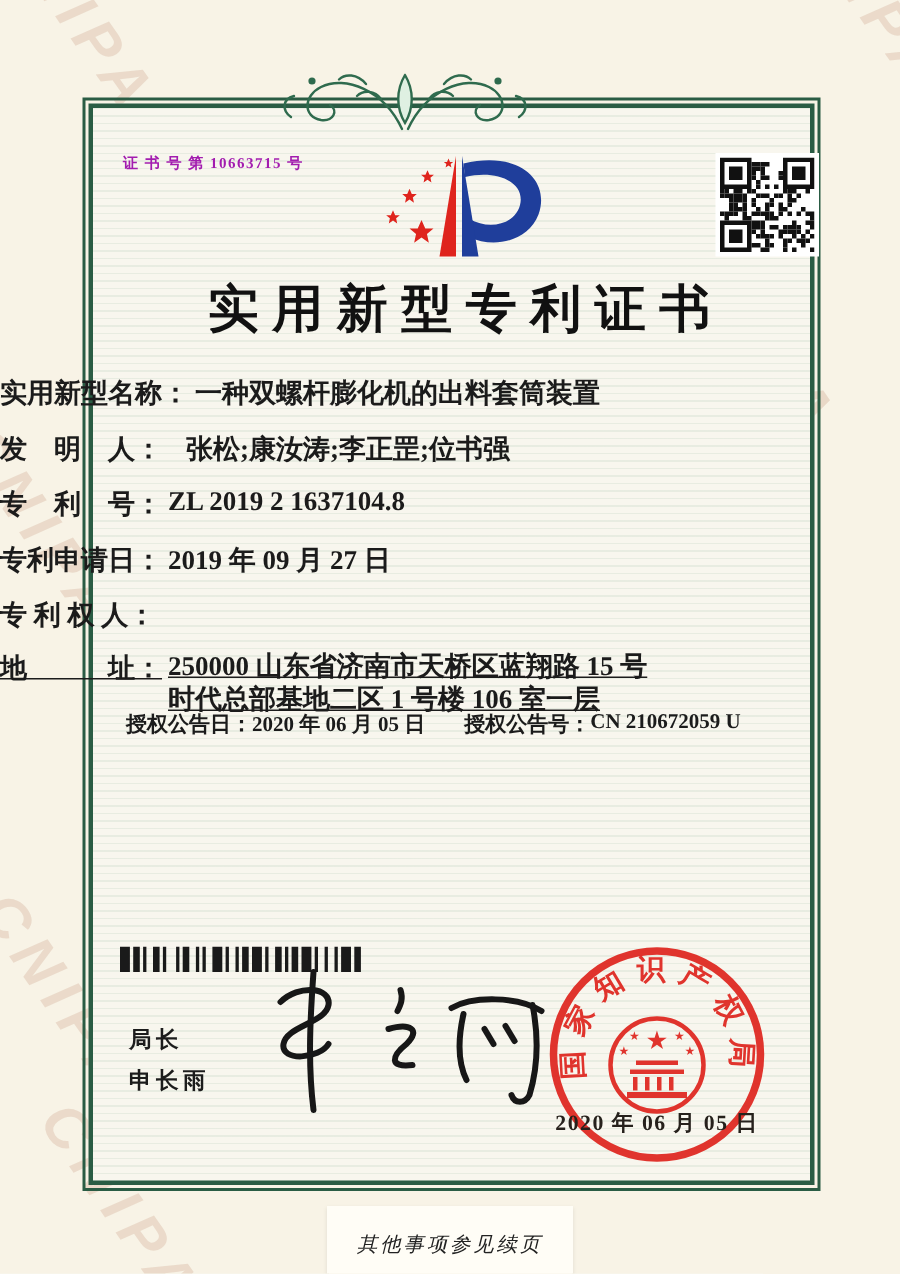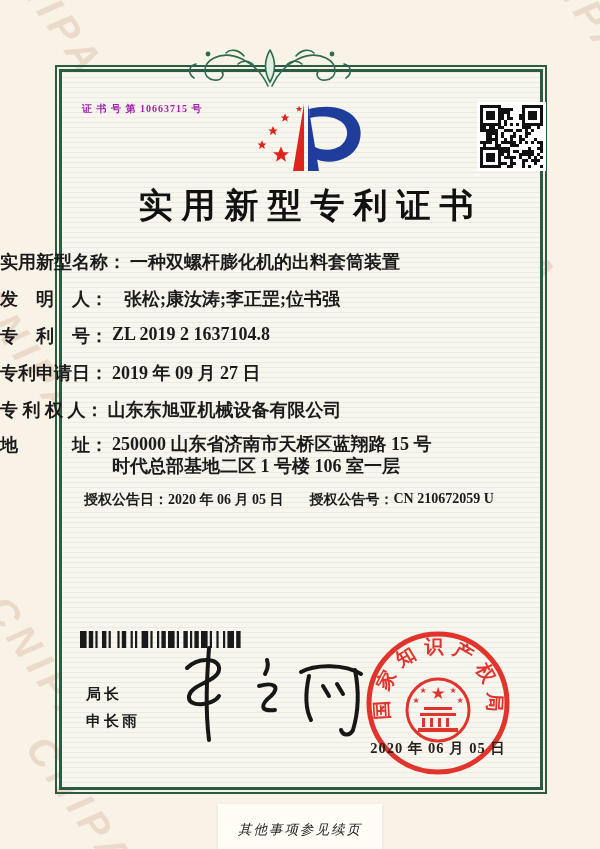--- a/index.html
+++ b/index.html
@@ -35,24 +35,24 @@
   .logo{position:absolute;left:233px;top:99px;width:135px;height:80px;}
   .qr{position:absolute;left:477px;top:102px;width:69px;height:69px;background:#fff;
       padding:3px;box-sizing:border-box;}
   .title{position:absolute;left:0;top:183px;width:100%;text-align:center;
          font-size:34px;font-weight:700;color:#111;letter-spacing:9px;padding-left:21px;
          box-sizing:border-box;}
   .frow{position:absolute;left:0;display:flex;font-size:18px;font-weight:600;color:#1b1b1b;}
   .flabel{flex:0 0 auto;white-space:pre;}
   .fvalue{margin-left:4px;}
   .r1{top:250px;} .r2{top:287px;gap:12px;} .r3{top:324px;} .r4{top:361px;} .r5{top:398px;}
-  .r6{top:433px;width:440px;} .r6 .fvalue{max-width:320px;line-height:22px;}
+  .r6{top:433px;width:440px;text-decoration:underline;} .r6 .fvalue{max-width:320px;line-height:22px;}
   .grow{position:absolute;top:474px;left:84px;width:440px;display:flex;
         font-size:14px;font-weight:600;color:#1b1b1b;}
-  .grow .pair{display:flex;white-space:pre;margin-top:17px;}
+  .grow .pair{display:flex;white-space:pre;}
   .grow .pair2{margin-left:26px;}
 
   .paras{position:absolute;left:84px;top:497px;width:437px;font-size:13.5px;
          font-style:italic;color:#222;line-height:22.5px;text-align:justify;}
   .paras p{margin:0;text-indent:2em;}
 
   .barcode{position:absolute;left:80px;top:631px;width:172px;height:17px;}
 
   .sig-block{position:absolute;left:86px;top:681px;font-size:15px;color:#1c1c1c;
              letter-spacing:3px;line-height:27px;font-weight:600;}
@@ -280,21 +280,20 @@
     <div class="frow r3">
       <span class="flabel">专　利　号：</span>
       <span class="fvalue">ZL 2019 2 1637104.8</span>
     </div>
     <div class="frow r4">
       <span class="flabel">专利申请日：</span>
       <span class="fvalue">2019 年 09 月 27 日</span>
     </div>
     <div class="frow r5">
       <span class="flabel">专 利 权 人：</span>
-      <span class="fvalue">山东东旭亚机械设备有限公司</span>
     </div>
     <div class="frow r6">
       <span class="flabel">地　　　址：</span>
       <span class="fvalue">250000 山东省济南市天桥区蓝翔路 15 号时代总部基地二区 1 号楼 106 室一层</span>
     </div>
 
     <div class="grow">
       <span class="pair">
         <span>授权公告日：</span><span>2020 年 06 月 05 日</span>
       </span>

